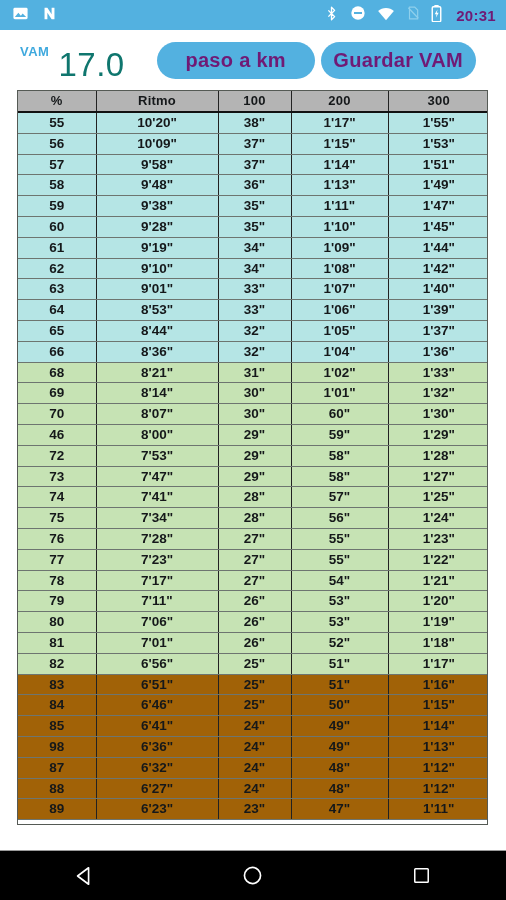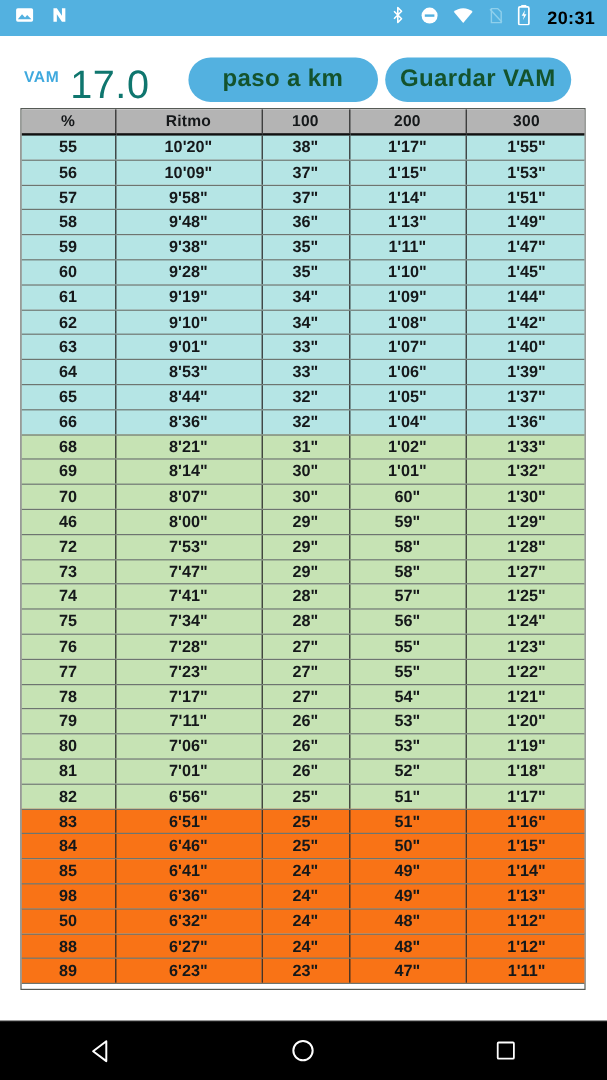--- a/index.html
+++ b/index.html
@@ -20,31 +20,31 @@
     padding:0 10px 0 12px;
     color:#ffffff;
   }
   #status-left{ display:flex; align-items:center; gap:12px; }
   #status-right{ margin-left:auto; display:flex; align-items:center; gap:11px; }
   .sb-icon{ display:block; }
   #clock{
     font-size:15px;
     font-weight:bold;
     letter-spacing:0.3px;
-    color:#000000;
+    color:#701a75;
     margin-left:3px;
   }
 
   
   #topbar{
     height:60px;
     background:#ffffff;
     display:flex;
     align-items:center;
-    padding:12px 10px 0 20px;
+    padding:0 10px 0 20px;
     position:relative;
   }
   #vam-label{
     font-size:13px;
     font-weight:bold;
     color:#3fa9de;
     letter-spacing:0.5px;
     align-self:flex-start;
     margin-top:14px;
   }
@@ -52,21 +52,21 @@
     font-size:33px;
     color:#0f766e;
     margin-left:9px;
     font-weight:normal;
     letter-spacing:0.5px;
     line-height:1;
     margin-top:8px;
   }
   .pill{
     background:#53b1e0;
-    color:#14532d;
+    color:#701a75;
     border:none;
     border-radius:22px;
     font-family:"Liberation Sans", sans-serif;
     font-size:20px;
     font-weight:bold;
     letter-spacing:0.3px;
     height:37px;
     display:flex;
     align-items:center;
     justify-content:center;
@@ -114,21 +114,21 @@
     letter-spacing:0.2px;
   }
   col.c-pct{ width:78px; }
   col.c-ritmo{ width:122px; }
   col.c-100{ width:73px; }
   col.c-200{ width:97px; }
   col.c-300{ width:101px; }
 
   tr.band-cyan  td{ background:#b5e5e5; }
   tr.band-green td{ background:#c6e3b4; }
-  tr.band-beige td{ background:#f97316; }
+  tr.band-beige td{ background:#a16207; }
 
   tr.band-green.first-of-band td{ border-top:1px solid #4b6b4b; }
   tr.band-beige.first-of-band td{ border-top:1px solid #4b6b4b; }
 
   
   #navbar{
     position:absolute;
     left:0; bottom:0;
     width:506px;
     height:50px;
@@ -434,21 +434,21 @@
           <td>1'14"</td>
         </tr>
         <tr class="band-beige">
           <td>98</td>
           <td>6'36"</td>
           <td>24"</td>
           <td>49"</td>
           <td>1'13"</td>
         </tr>
         <tr class="band-beige">
-          <td>50</td>
+          <td>87</td>
           <td>6'32"</td>
           <td>24"</td>
           <td>48"</td>
           <td>1'12"</td>
         </tr>
         <tr class="band-beige">
           <td>88</td>
           <td>6'27"</td>
           <td>24"</td>
           <td>48"</td>

